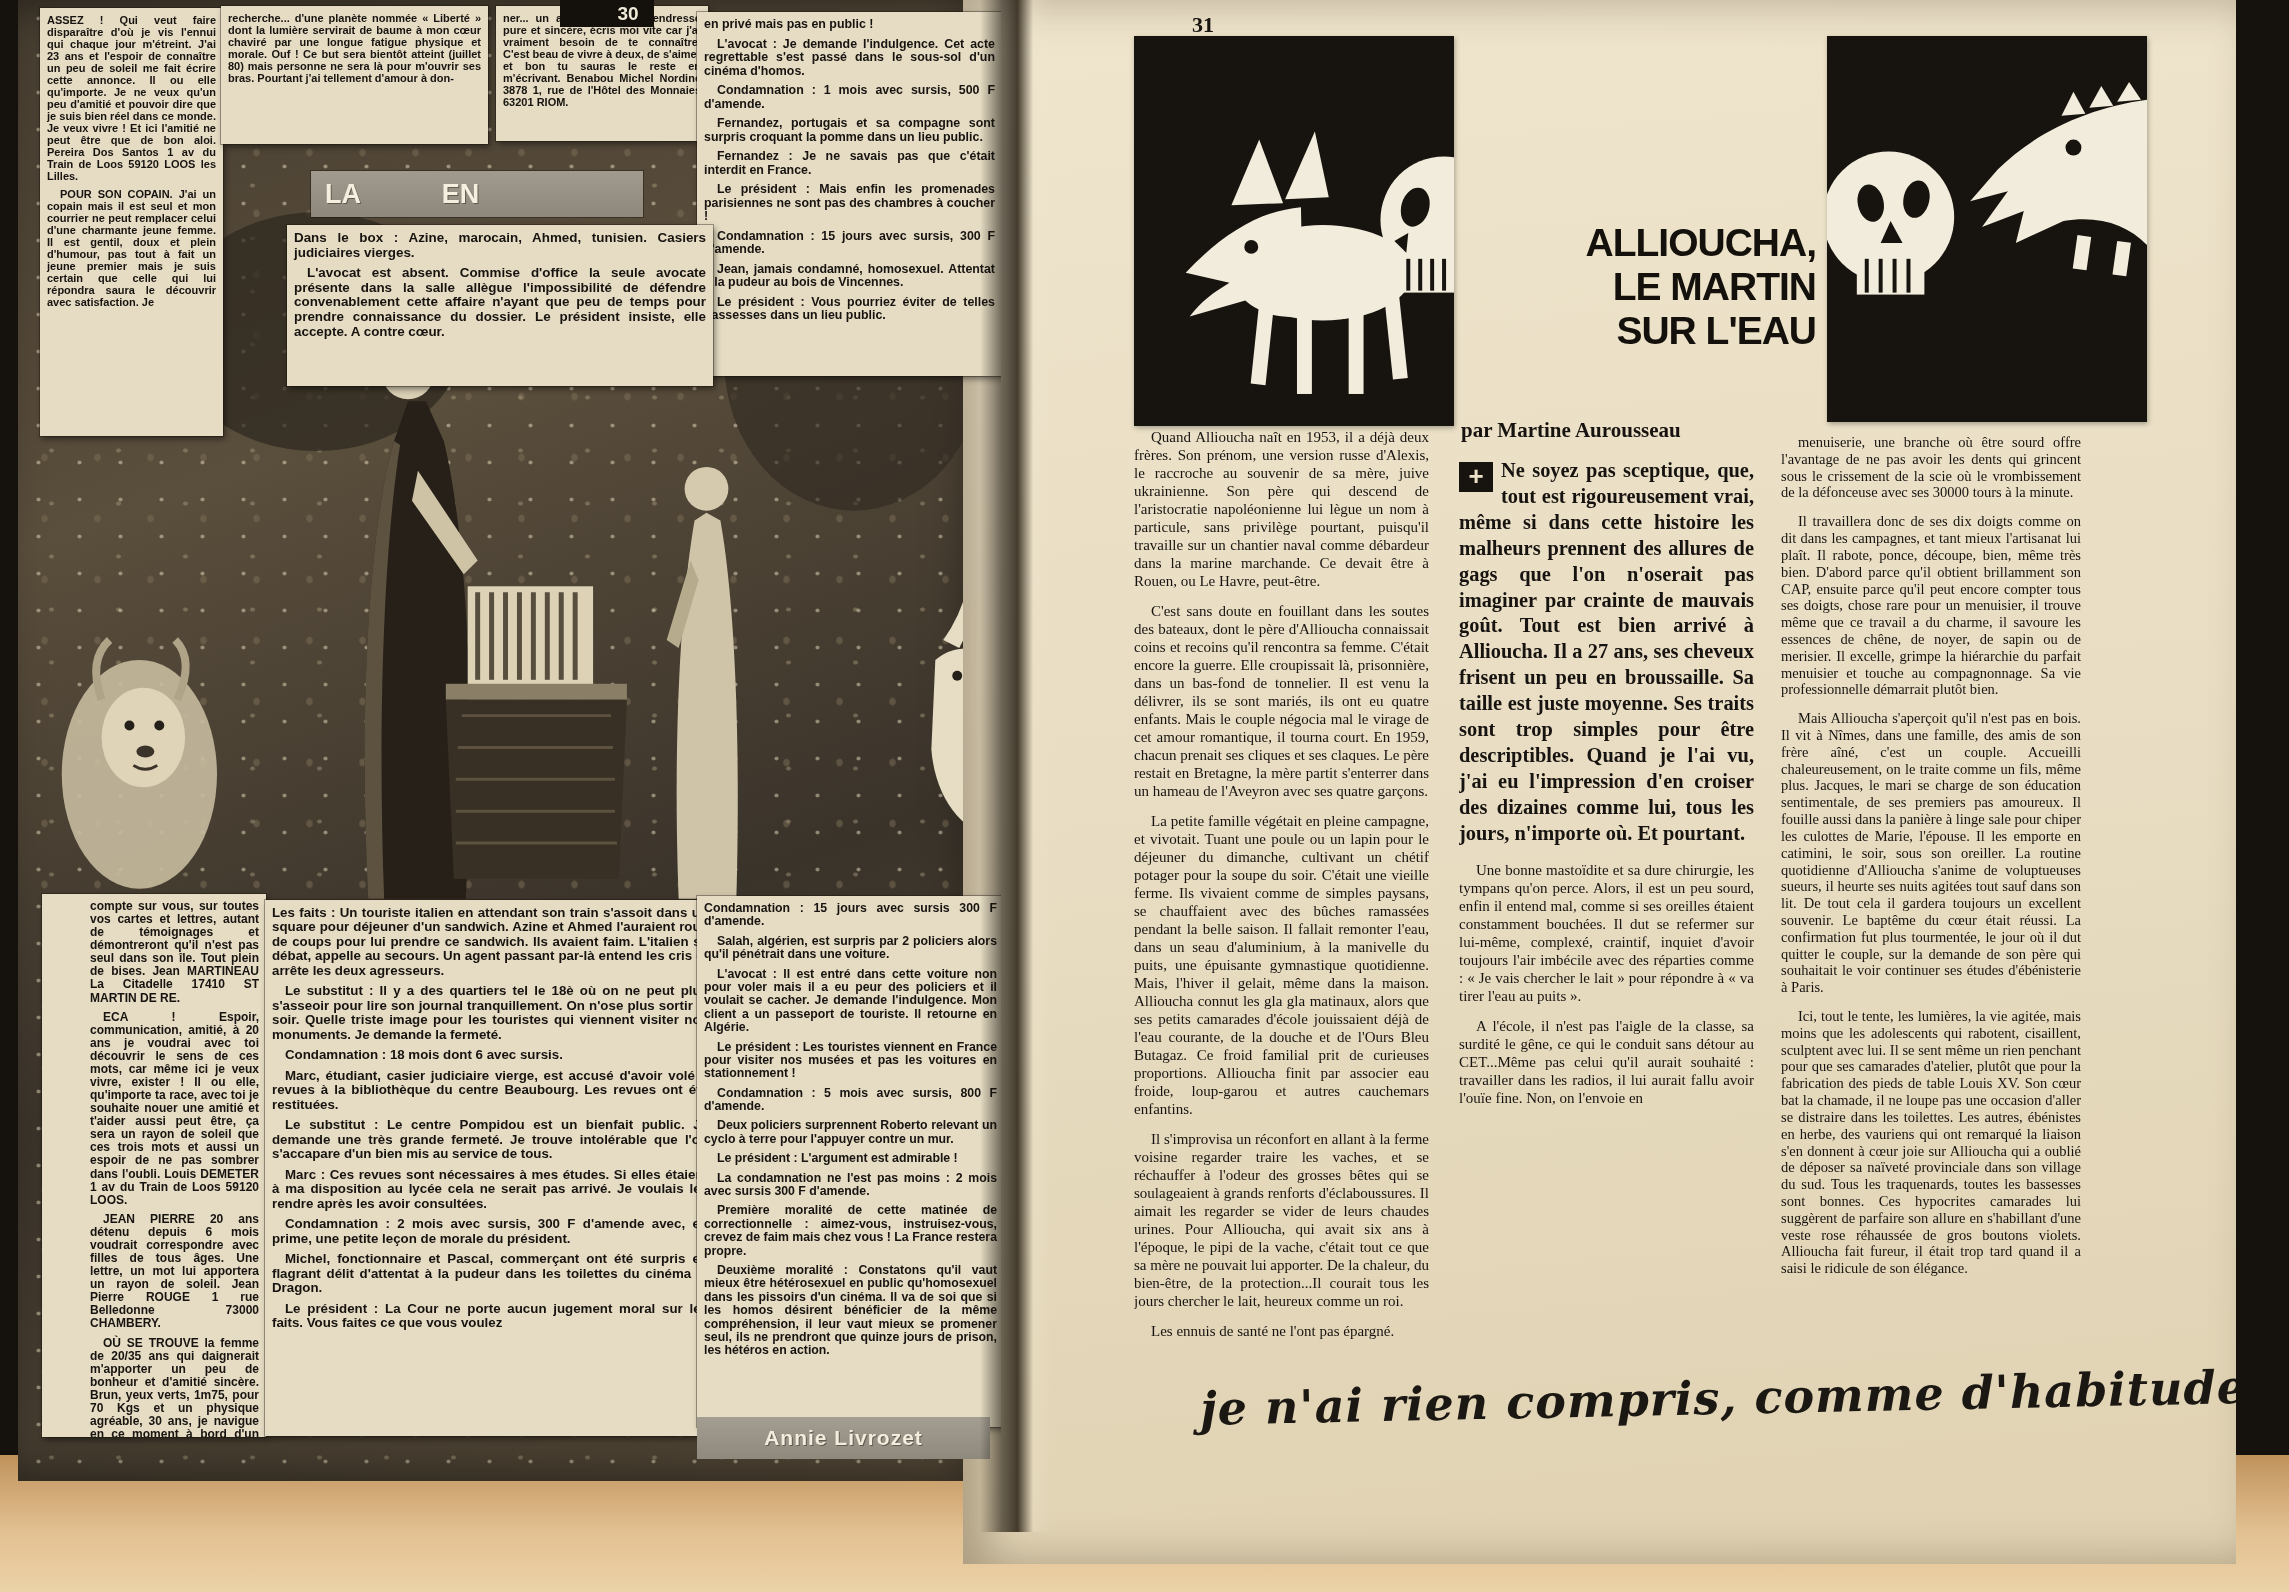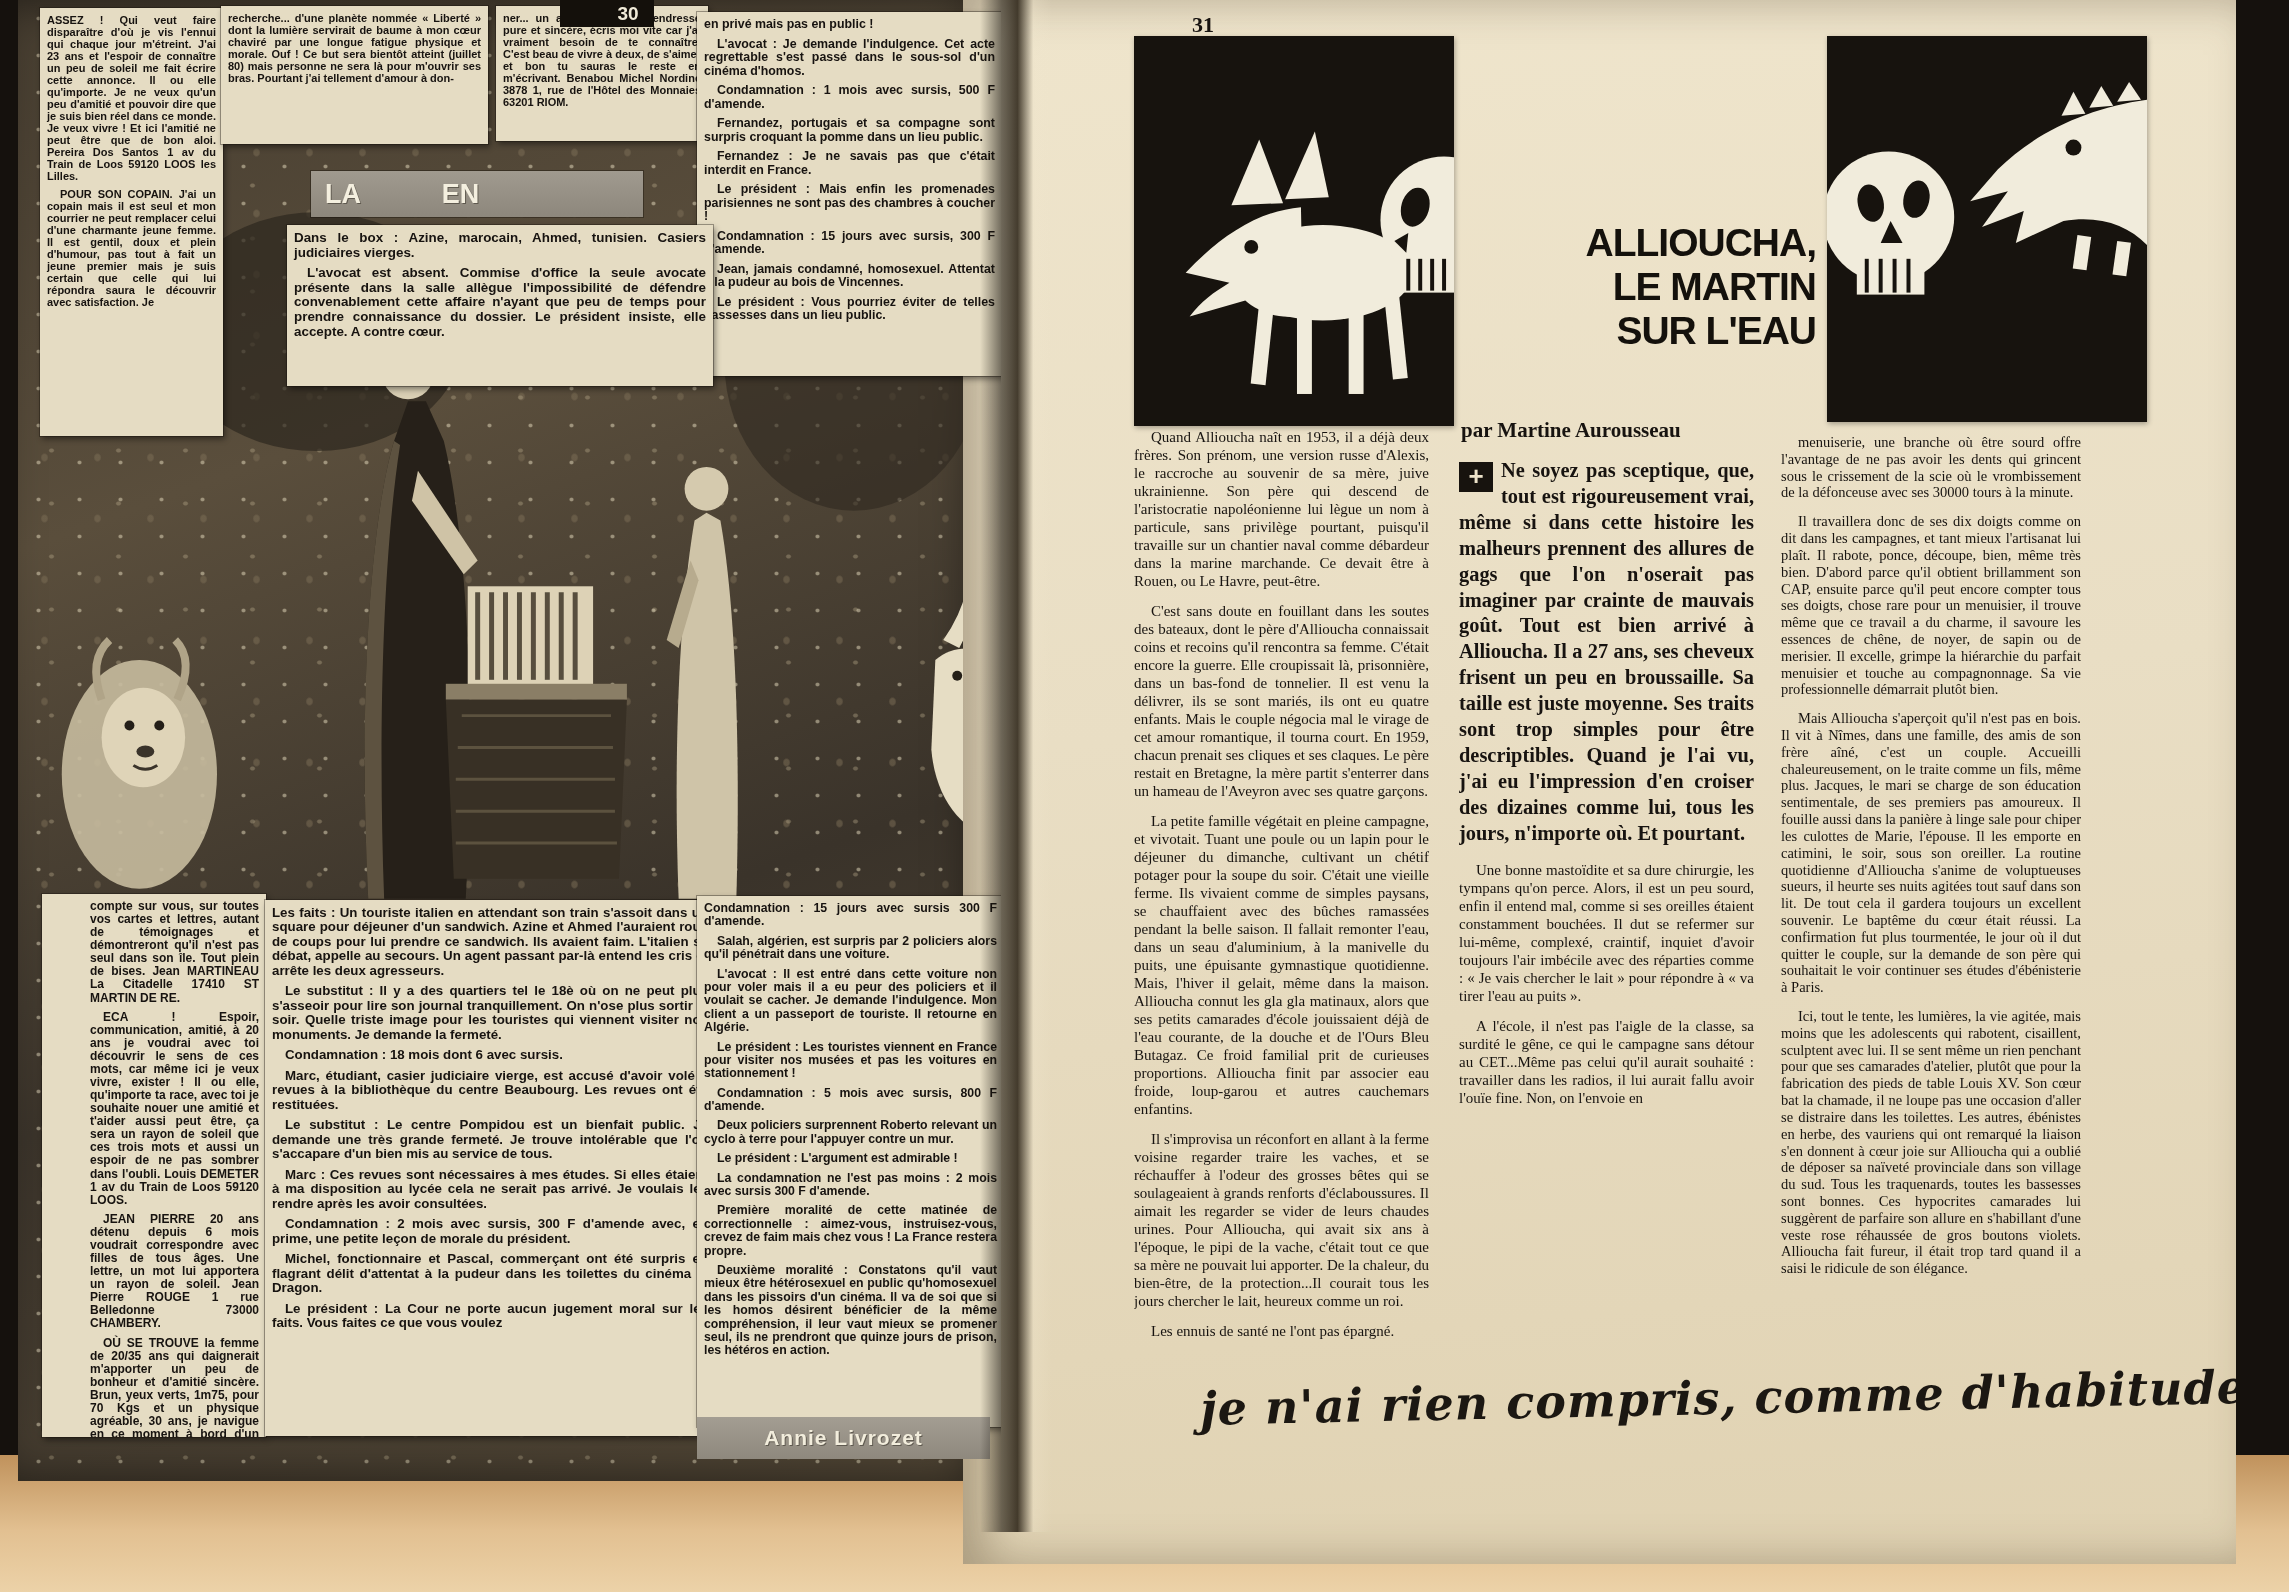--- a/index.html
+++ b/index.html
@@ -329,21 +329,21 @@
     <p>La petite famille végétait en pleine campagne, et vivotait. Tuant une poule ou un lapin pour le déjeuner du dimanche, cultivant un chétif potager pour la soupe du soir. C'était une vieille ferme. Ils vivaient comme de simples paysans, se chauffaient avec des bûches ramassées pendant la belle saison. Il fallait remonter l'eau, dans un seau d'aluminium, à la manivelle du puits, une épuisante gymnastique quotidienne. Mais, l'hiver il gelait, même dans la maison. Allioucha connut les gla gla matinaux, alors que ses petits camarades d'école jouissaient déjà de l'eau courante, de la douche et de l'Ours Bleu Butagaz. Ce froid familial prit de curieuses proportions. Allioucha finit par associer eau froide, loup-garou et autres cauchemars enfantins.</p>
     <p>Il s'improvisa un réconfort en allant à la ferme voisine regarder traire les vaches, et se réchauffer à l'odeur des grosses bêtes qui se soulageaient à grands renforts d'éclaboussures. Il aimait les regarder se vider de leurs chaudes urines. Pour Allioucha, qui avait six ans à l'époque, le pipi de la vache, c'était tout ce que sa mère ne pouvait lui apporter. De la chaleur, du bien-être, de la protection...Il courait tous les jours chercher le lait, heureux comme un roi.</p>
     <p>Les ennuis de santé ne l'ont pas épargné.</p>
   </div>
 
   <div class="abs bodycol col2">
     <div class="intro">
       <span class="dropcap">+</span><span>Ne soyez pas sceptique, que, tout est rigoureusement vrai, même si dans cette histoire les malheurs prennent des allures de gags que l'on n'oserait pas imaginer par crainte de mauvais goût. Tout est bien arrivé à Allioucha. Il a 27 ans, ses cheveux frisent un peu en broussaille. Sa taille est juste moyenne. Ses traits sont trop simples pour être descriptibles. Quand je l'ai vu, j'ai eu l'impression d'en croiser des dizaines comme lui, tous les jours, n'importe où. Et pourtant.</span>
     </div>
     <p>Une bonne mastoïdite et sa dure chirurgie, les tympans qu'on perce. Alors, il est un peu sourd, enfin il entend mal, comme si ses oreilles étaient constamment bouchées. Il dut se refermer sur lui-même, complexé, craintif, inquiet d'avoir toujours l'air imbécile avec des réparties comme : « Je vais chercher le lait » pour répondre à « va tirer l'eau au puits ».</p>
-    <p>A l'école, il n'est pas l'aigle de la classe, sa surdité le gêne, ce qui le campagne sans détour au CET...Même pas celui qu'il aurait souhaité : travailler dans les radios, il lui aurait fallu avoir l'ouïe fine. Non, on l'envoie en</p>
+    <p>A l'école, il n'est pas l'aigle de la classe, sa surdité le gêne, ce qui le conduit sans détour au CET...Même pas celui qu'il aurait souhaité : travailler dans les radios, il lui aurait fallu avoir l'ouïe fine. Non, on l'envoie en</p>
   </div>
 
   <div class="abs bodycol col3">
     <p>menuiserie, une branche où être sourd offre l'avantage de ne pas avoir les dents qui grincent sous le crissement de la scie où le vrombissement de la défonceuse avec ses 30000 tours à la minute.</p>
     <p>Il travaillera donc de ses dix doigts comme on dit dans les campagnes, et tant mieux l'artisanat lui plaît. Il rabote, ponce, découpe, bien, même très bien. D'abord parce qu'il obtient brillamment son CAP, ensuite parce qu'il peut encore compter tous ses doigts, chose rare pour un menuisier, il trouve même que ce travail a du charme, il savoure les essences de chêne, de noyer, de sapin ou de merisier. Il excelle, grimpe la hiérarchie du parfait menuisier et touche au compagnonnage. Sa vie professionnelle démarrait plutôt bien.</p>
     <p>Mais Allioucha s'aperçoit qu'il n'est pas en bois. Il vit à Nîmes, dans une famille, des amis de son frère aîné, c'est un couple. Accueilli chaleureusement, on le traite comme un fils, même plus. Jacques, le mari se charge de son éducation sentimentale, de ses premiers pas amoureux. Il fouille aussi dans la panière à linge sale pour chiper les culottes de Marie, l'épouse. Il les emporte en catimini, le soir, sous son oreiller. La routine quotidienne d'Allioucha s'anime de voluptueuses sueurs, il heurte ses nuits agitées tout sauf dans son lit. De tout cela il gardera toujours un excellent souvenir. Le baptême du cœur était réussi. La confirmation fut plus tourmentée, le jour où il dut quitter le couple, sur la demande de son père qui souhaitait le voir continuer ses études d'ébénisterie à Paris.</p>
     <p>Ici, tout le tente, les lumières, la vie agitée, mais moins que les adolescents qui rabotent, cisaillent, sculptent avec lui. Il se sent même un rien penchant pour que ses camarades d'atelier, plutôt que pour la fabrication des pieds de table Louis XV. Son cœur bat la chamade, il ne loupe pas une occasion d'aller se distraire dans les toilettes. Les autres, ébénistes en herbe, des vauriens qui ont remarqué la liaison s'en donnent à cœur joie sur Allioucha qui a oublié de déposer sa naïveté provinciale dans son village du sud. Tous les traquenards, toutes les bassesses sont bonnes. Ces hypocrites camarades lui suggèrent de parfaire son allure en s'habillant d'une veste rose réhaussée de gros boutons violets. Allioucha fait fureur, il était trop tard quand il a saisi le ridicule de son élégance.</p>
   </div>
 
   <div class="abs handwriting">je n'ai rien compris, comme d'habitude.</div>

